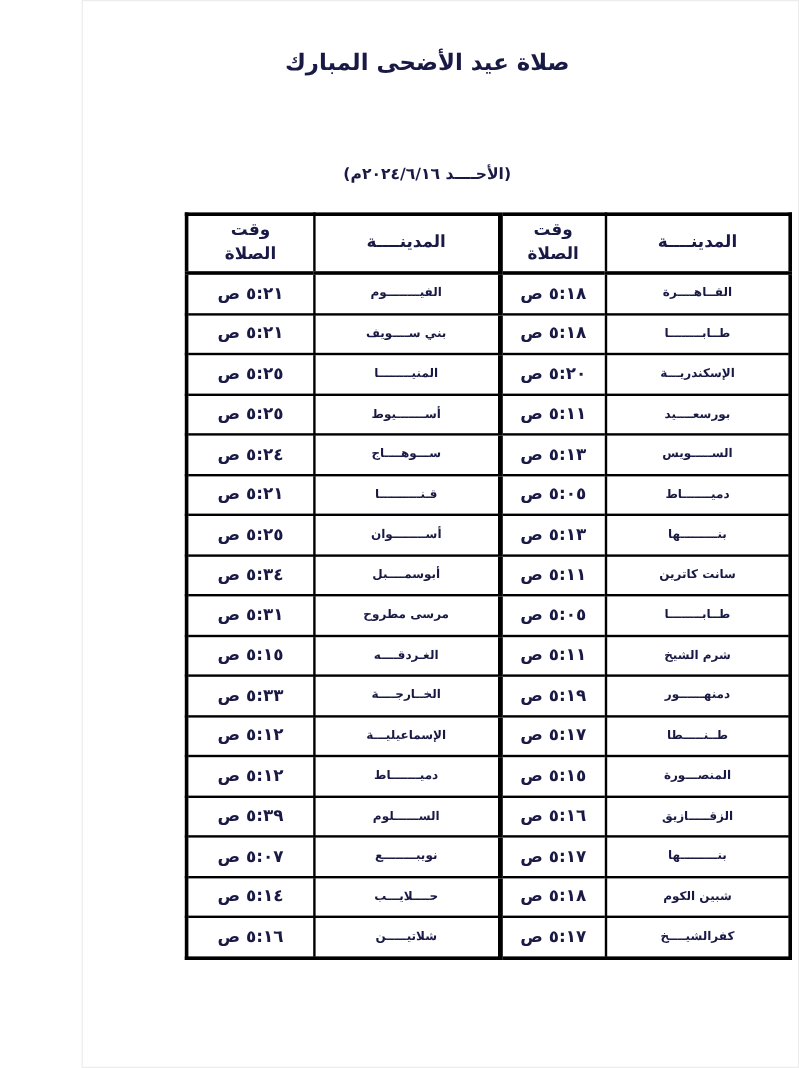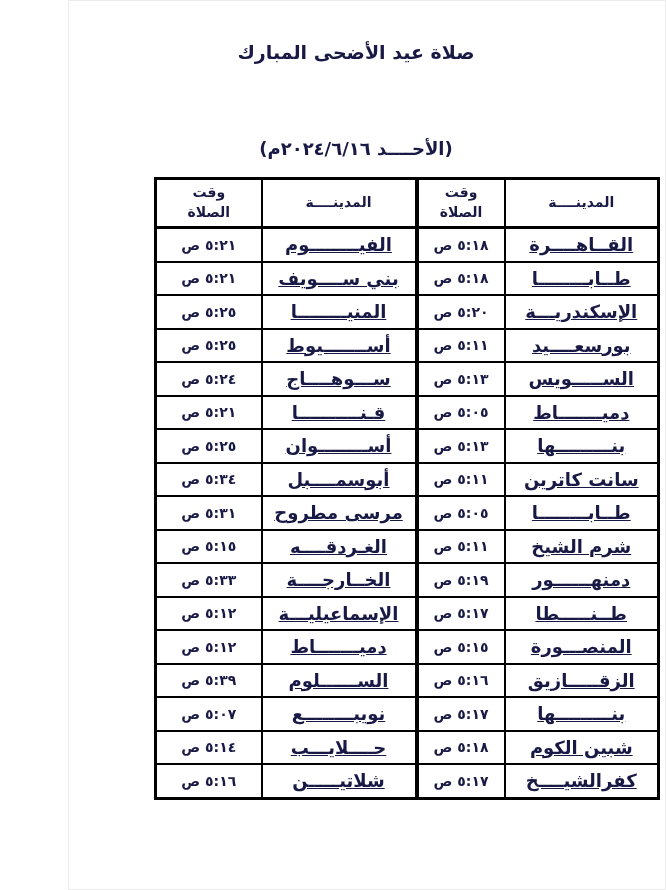--- a/index.html
+++ b/index.html
@@ -20,21 +20,21 @@
     border:1px solid #ececec;
   }
   .title-line{
     position:absolute;left:0;right:22px;
     text-align:center;
     direction:rtl;
     white-space:nowrap;
   }
   .title-1{top:40px;font-size:19px;}
   .title-2{top:90px;font-size:18px;}
-  .title-3{top:137px;font-size:18px;}
+  .title-3{top:137px;font-size:13px;}
 
   table.prayer{
     position:absolute;
     top:176px;left:85px;
     width:503px;
     border-collapse:collapse;
     table-layout:fixed;
     border:3px solid var(--border-color);
     direction:rtl;
   }
@@ -53,21 +53,21 @@
   table.prayer th{
     height:46px;
     font-size:14px;
     line-height:1.4;
     border-bottom:3px solid var(--border-color);
   }
   table.prayer td{
     height:31.5px;
     font-size:14px;
   }
-  table.prayer td.city{font-size:18px;white-space:nowrap;text-decoration:underline;}
+  table.prayer td.city{font-size:10px;white-space:nowrap;}
   
   table.prayer th:nth-child(2), table.prayer td:nth-child(2){
     border-left:4px solid var(--border-color);
   }
   .footnote{
     position:absolute;
     top:826px;right:44px;
     font-size:13px;
     direction:rtl;
     white-space:nowrap;

